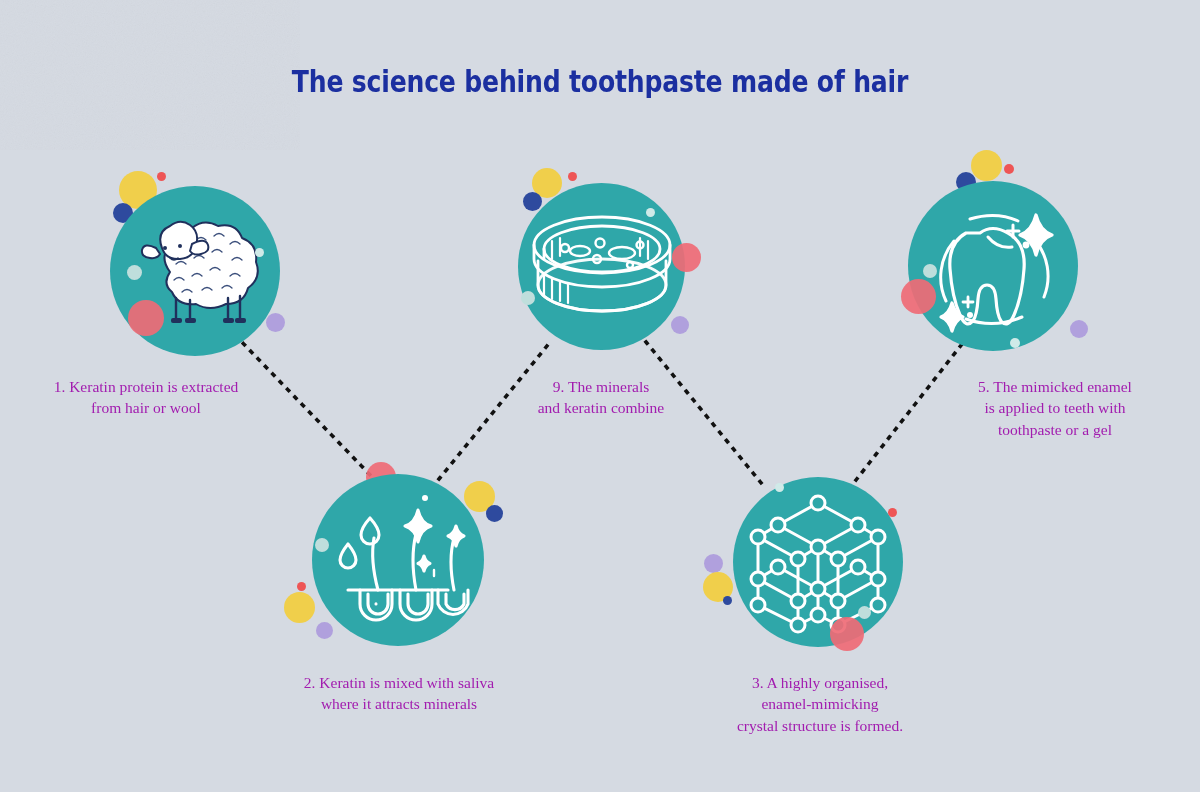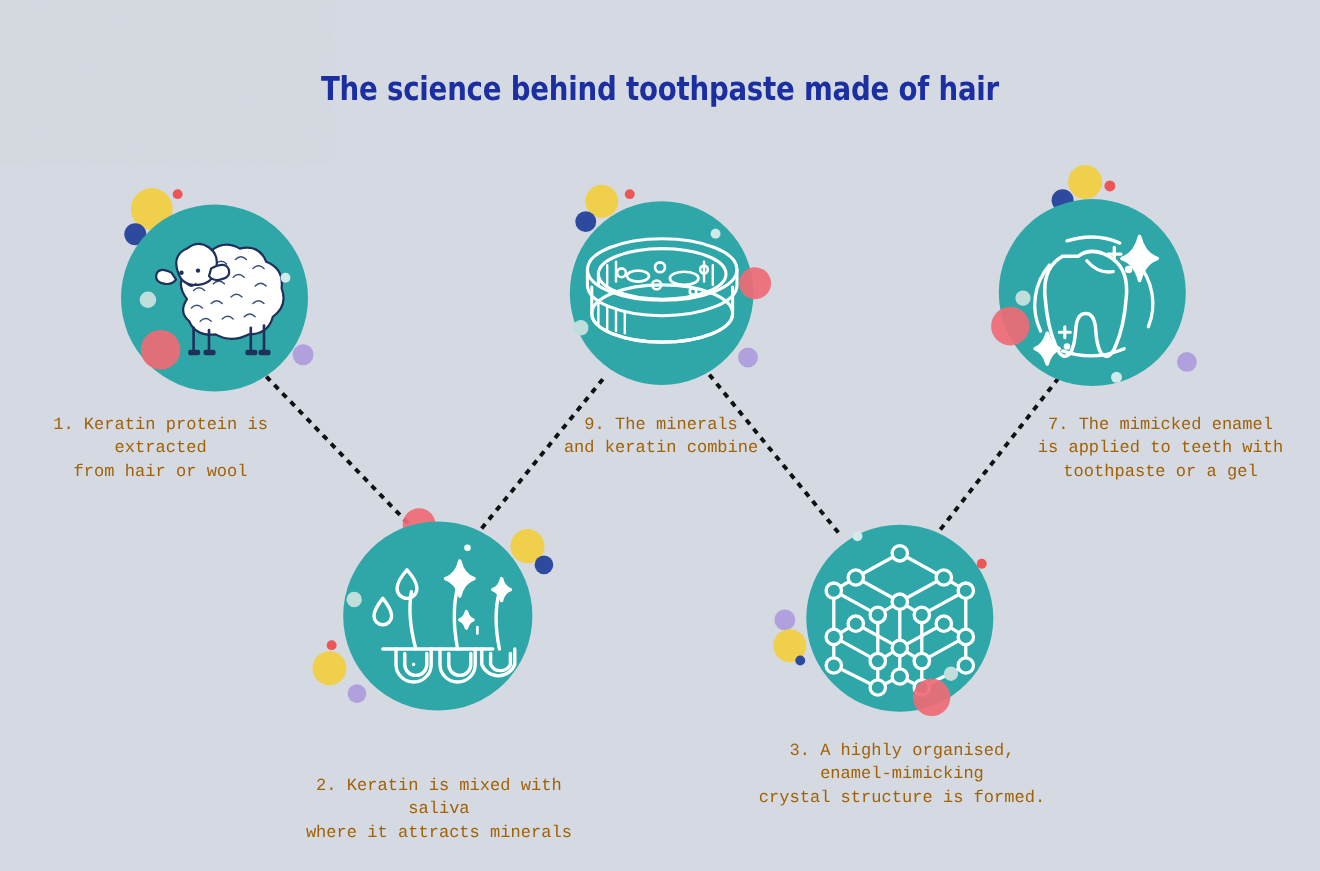--- a/index.html
+++ b/index.html
@@ -37,22 +37,22 @@
   }
   .bubble svg { position:absolute; inset:0; width:100%; height:100%; }
 
   .dot { position:absolute; border-radius:50%; }
 
   .caption {
     position:absolute;
     text-align:center;
     font-size:15.5px;
     line-height:1.38;
-    color:#a16207;
-    font-family:Liberation Mono, monospace;
+    color:#a21caf;
+    font-family:Liberation Serif, serif;
     white-space:pre-line;
   }
 
   svg.links { position:absolute; inset:0; width:1200px; height:792px; pointer-events:none; }
 </style>
 </head>
 <body>
 
 <svg id="noise">
   <filter id="grain">
@@ -174,21 +174,21 @@
           <path d="M122 96 v6" stroke-width="2.4"></path>
         </g>
       </svg>
     </div>
 
     <div class="dot" style="left:315px;top:538px;width:14px;height:14px;background:#bfdedc;"></div>
     <div class="dot" style="left:297px;top:582px;width:9px;height:9px;background:#ee5555;"></div>
     <div class="dot" style="left:284px;top:592px;width:31px;height:31px;background:#f0cf4b;"></div>
     <div class="dot" style="left:316px;top:622px;width:17px;height:17px;background:#b0a0dd;"></div>
 
-    <div class="caption" style="left:258px;top:704px;width:282px;">2. Keratin is mixed with saliva
+    <div class="caption" style="left:258px;top:672px;width:282px;">2. Keratin is mixed with saliva
 where it attracts minerals</div>
   </div>
 
   <div class="node">
     <div class="dot" style="left:532px;top:168px;width:30px;height:30px;background:#f0cf4b;"></div>
     <div class="dot" style="left:523px;top:192px;width:19px;height:19px;background:#2e4a9e;"></div>
     <div class="dot" style="left:568px;top:172px;width:9px;height:9px;background:#ee5555;"></div>
 
     <div class="bubble" style="left:518px;top:183px;width:167px;height:167px;">
       <svg viewBox="0 0 167 167">
@@ -325,18 +325,18 @@
           <circle cx="62" cy="134" r="3" fill="#ffffff" stroke="none"></circle>
         </g>
       </svg>
     </div>
 
     <div class="dot" style="left:923px;top:264px;width:14px;height:14px;background:#bfdedc;"></div>
     <div class="dot" style="left:901px;top:279px;width:35px;height:35px;background:#ef6b76;opacity:.92;"></div>
     <div class="dot" style="left:1070px;top:320px;width:18px;height:18px;background:#b0a0dd;"></div>
     <div class="dot" style="left:1010px;top:338px;width:10px;height:10px;background:#cfeae8;"></div>
 
-    <div class="caption" style="left:930px;top:376px;width:250px;">7. The mimicked enamel
+    <div class="caption" style="left:930px;top:376px;width:250px;">5. The mimicked enamel
 is applied to teeth with
 toothpaste or a gel</div>
   </div>
 
 </div>
 
 </body></html>

